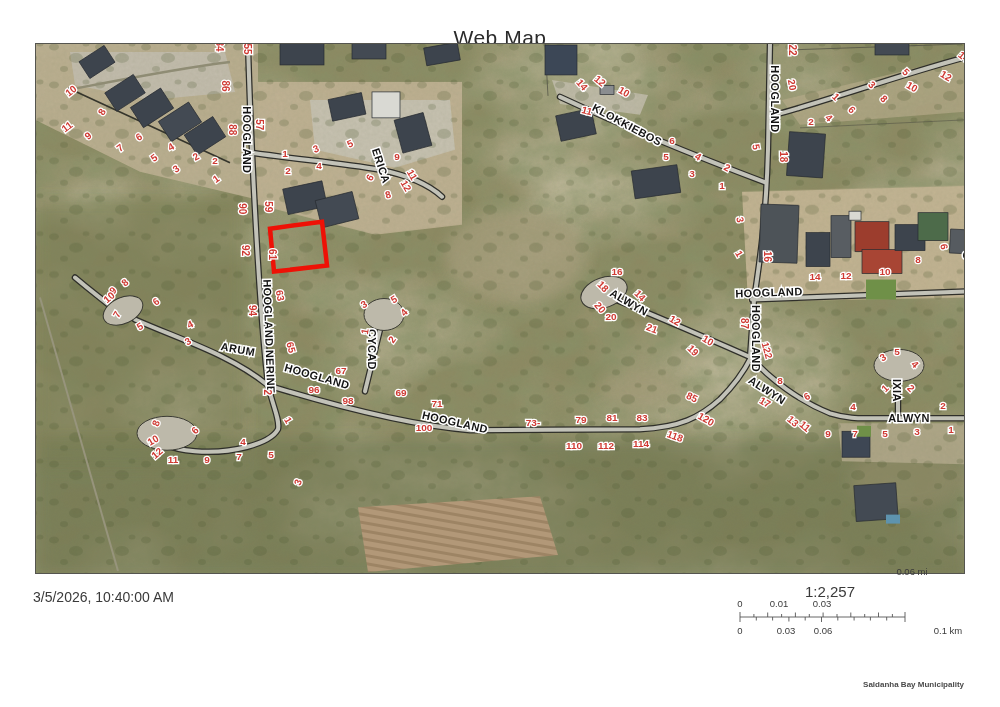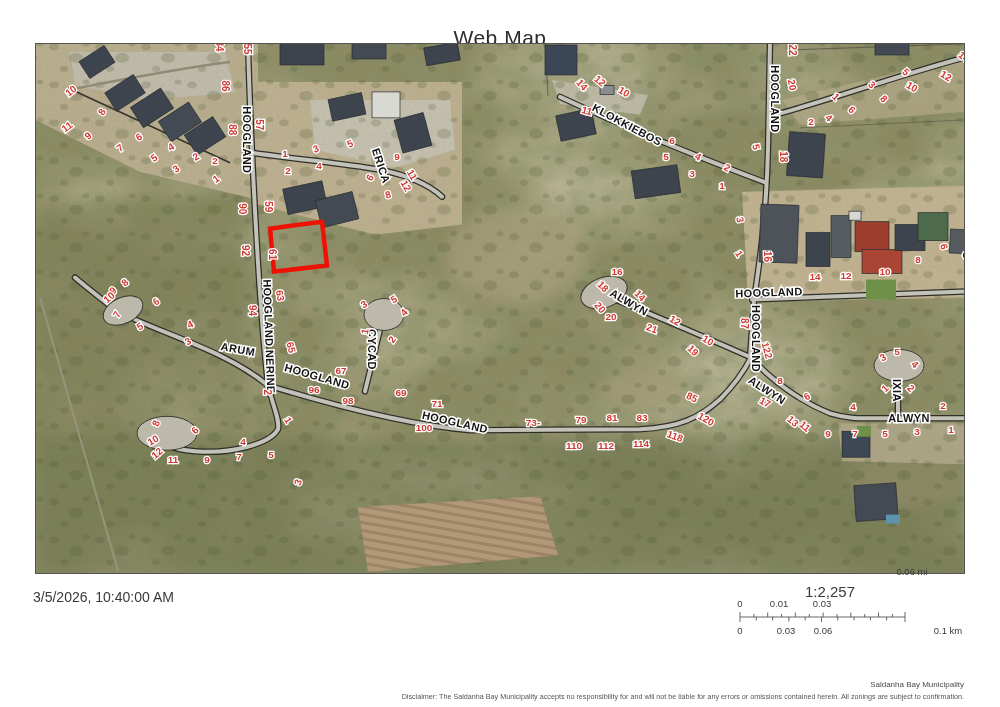--- a/index.html
+++ b/index.html
@@ -6,21 +6,21 @@
   .page{position:relative;width:1000px;height:707px;background:#ffffff;
         font-family:"Liberation Sans",sans-serif;overflow:hidden;}
   .title{position:absolute;top:8px;left:0;right:0;text-align:center;
          font-size:21px;font-weight:400;color:#2b2b2b;letter-spacing:.5px;margin:18px;}
   .map{position:absolute;left:35px;top:43px;width:930px;height:531px;display:block;}
   .timestamp{position:absolute;left:33px;top:589px;font-size:14px;color:#3a3a3a;text-align:center;}
   .scale-ratio{position:absolute;left:745px;top:583px;width:170px;text-align:center;
                font-size:15px;color:#3a3a3a;}
   .slab{position:absolute;transform:translateX(-50%);font-size:9.5px;color:#3a3a3a;white-space:nowrap;}
   .scalebar{position:absolute;left:0;top:0;pointer-events:none;}
-  .attribution{position:absolute;right:36px;top:680px;font-size:8px;color:#4a4a4a;}
+  .attribution{position:absolute;right:36px;top:680px;font-size:8px;color:#4a4a4a;font-weight:bold;}
   .disclaimer{position:absolute;right:36px;top:692px;font-size:7.2px;color:#555;white-space:nowrap;}
   
   .parcel{font-family:"Liberation Sans",sans-serif;font-size:10px;font-weight:bold;
           fill:#cf3a33;stroke:#ffffff;stroke-width:2.6px;paint-order:stroke;text-anchor:middle;}
   .street{font-family:"Liberation Sans",sans-serif;font-size:11px;font-weight:bold;
           fill:#141414;stroke:#ffffff;stroke-width:3px;paint-order:stroke;
           text-anchor:middle;letter-spacing:.4px;}
 </style>
 </head>
 <body>
@@ -351,15 +351,14 @@
       <path d="M756.3,617 V620.5 M772.6,617 V620.5 M805.2,617 V620.5 M837.8,617 V620.5 M854.1,617 V620.5 M870.4,617 V620.5 M886.7,617 V620.5"></path>
     </g>
   </svg>
 
   <span class="slab" style="left:740px;top:625px">0</span>
   <span class="slab" style="left:786px;top:625px">0.03</span>
   <span class="slab" style="left:823px;top:625px">0.06</span>
   <span class="slab" style="left:948px;top:625px">0.1 km</span>
 
   <div class="attribution">Saldanha Bay Municipality</div>
-  <div class="disclaimer">Disclaimer: The Saldanha Bay Municipality accepts no responsibility for and will not be liable for any errors or omissions contained herein.  All zonings are subject to confirmation.</div>
 
 </div>
 
 </body></html>

